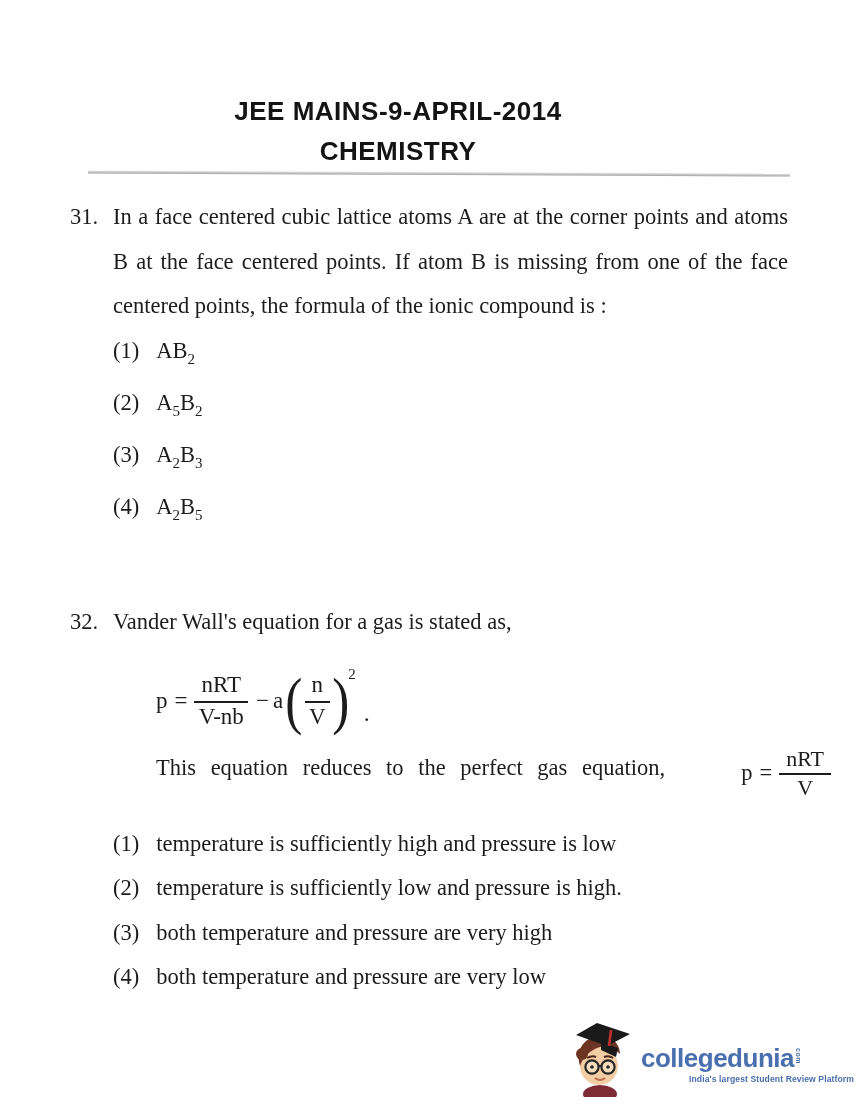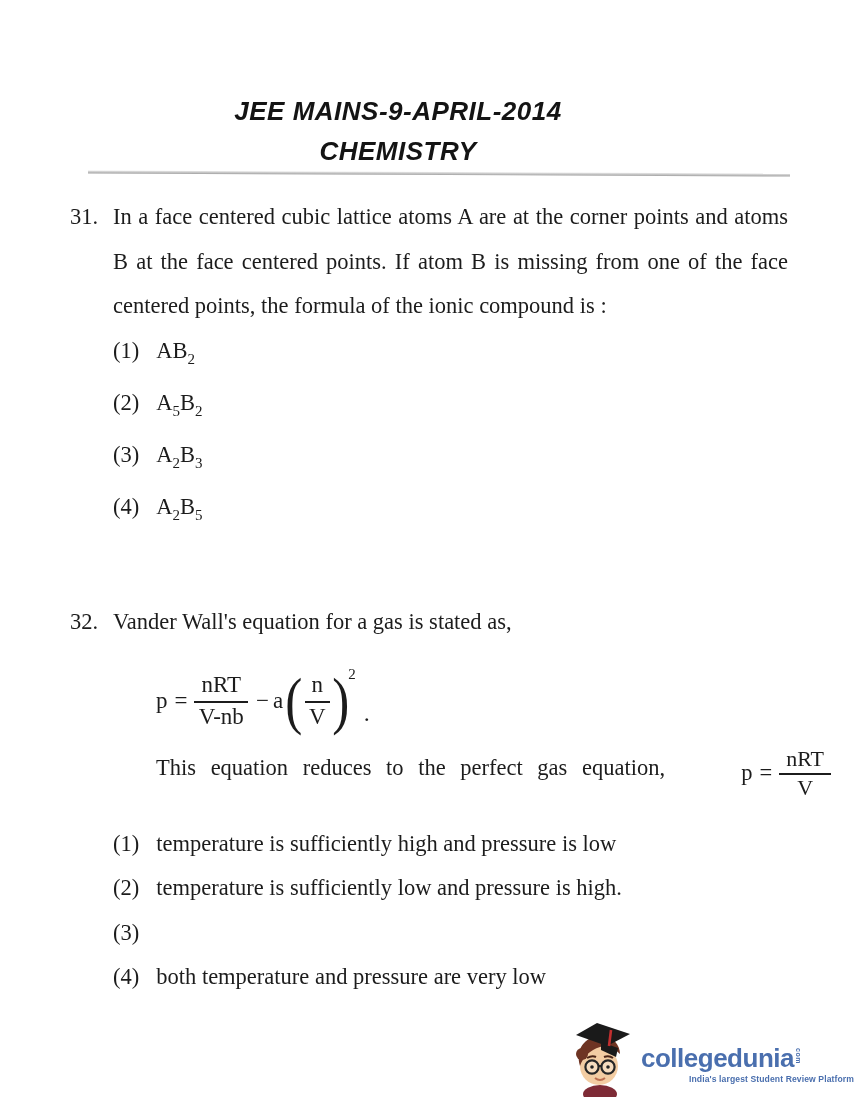--- a/index.html
+++ b/index.html
@@ -6,21 +6,21 @@
   html,body { background:#ffffff; }
   .page {
     position:relative; width:864px; height:1109px; background:#ffffff;
     font-family:"Liberation Serif", serif; color:#1c1c1c; overflow:hidden;
   }
 
   
   .title-line {
     position:absolute; left:45px; width:706px; text-align:center;
     font-family:"Liberation Sans", sans-serif; font-size:26px; font-weight:600;
-    letter-spacing:.5px; color:#141414;font-style:italic;
+    letter-spacing:.5px; color:#141414;
   }
   .title-1 { top:96px; }
   .title-2 { top:136px; }
   .rule {
     position:absolute; left:88px; top:172px; width:702px; height:3px;
     background:linear-gradient(to bottom,#e9e9e9,#a3a3a3);
     transform:rotate(0.25deg);
   }
 
   
@@ -151,20 +151,21 @@
         <div class="option-row">
           <span>(1)</span>
           <span>temperature is sufficiently high and pressure is low</span>
         </div>
         <div class="option-row">
           <span>(2)</span>
           <span>temperature is sufficiently low and pressure is high.</span>
         </div>
         <div class="option-row">
           <span>(3)</span>
+          <span>both temperature and pressure are very high</span>
         </div>
         <div class="option-row">
           <span>(4)</span>
           <span>both temperature and pressure are very low</span>
         </div>
       </div>
     </div>
   </div>
 
   <div class="logo">

